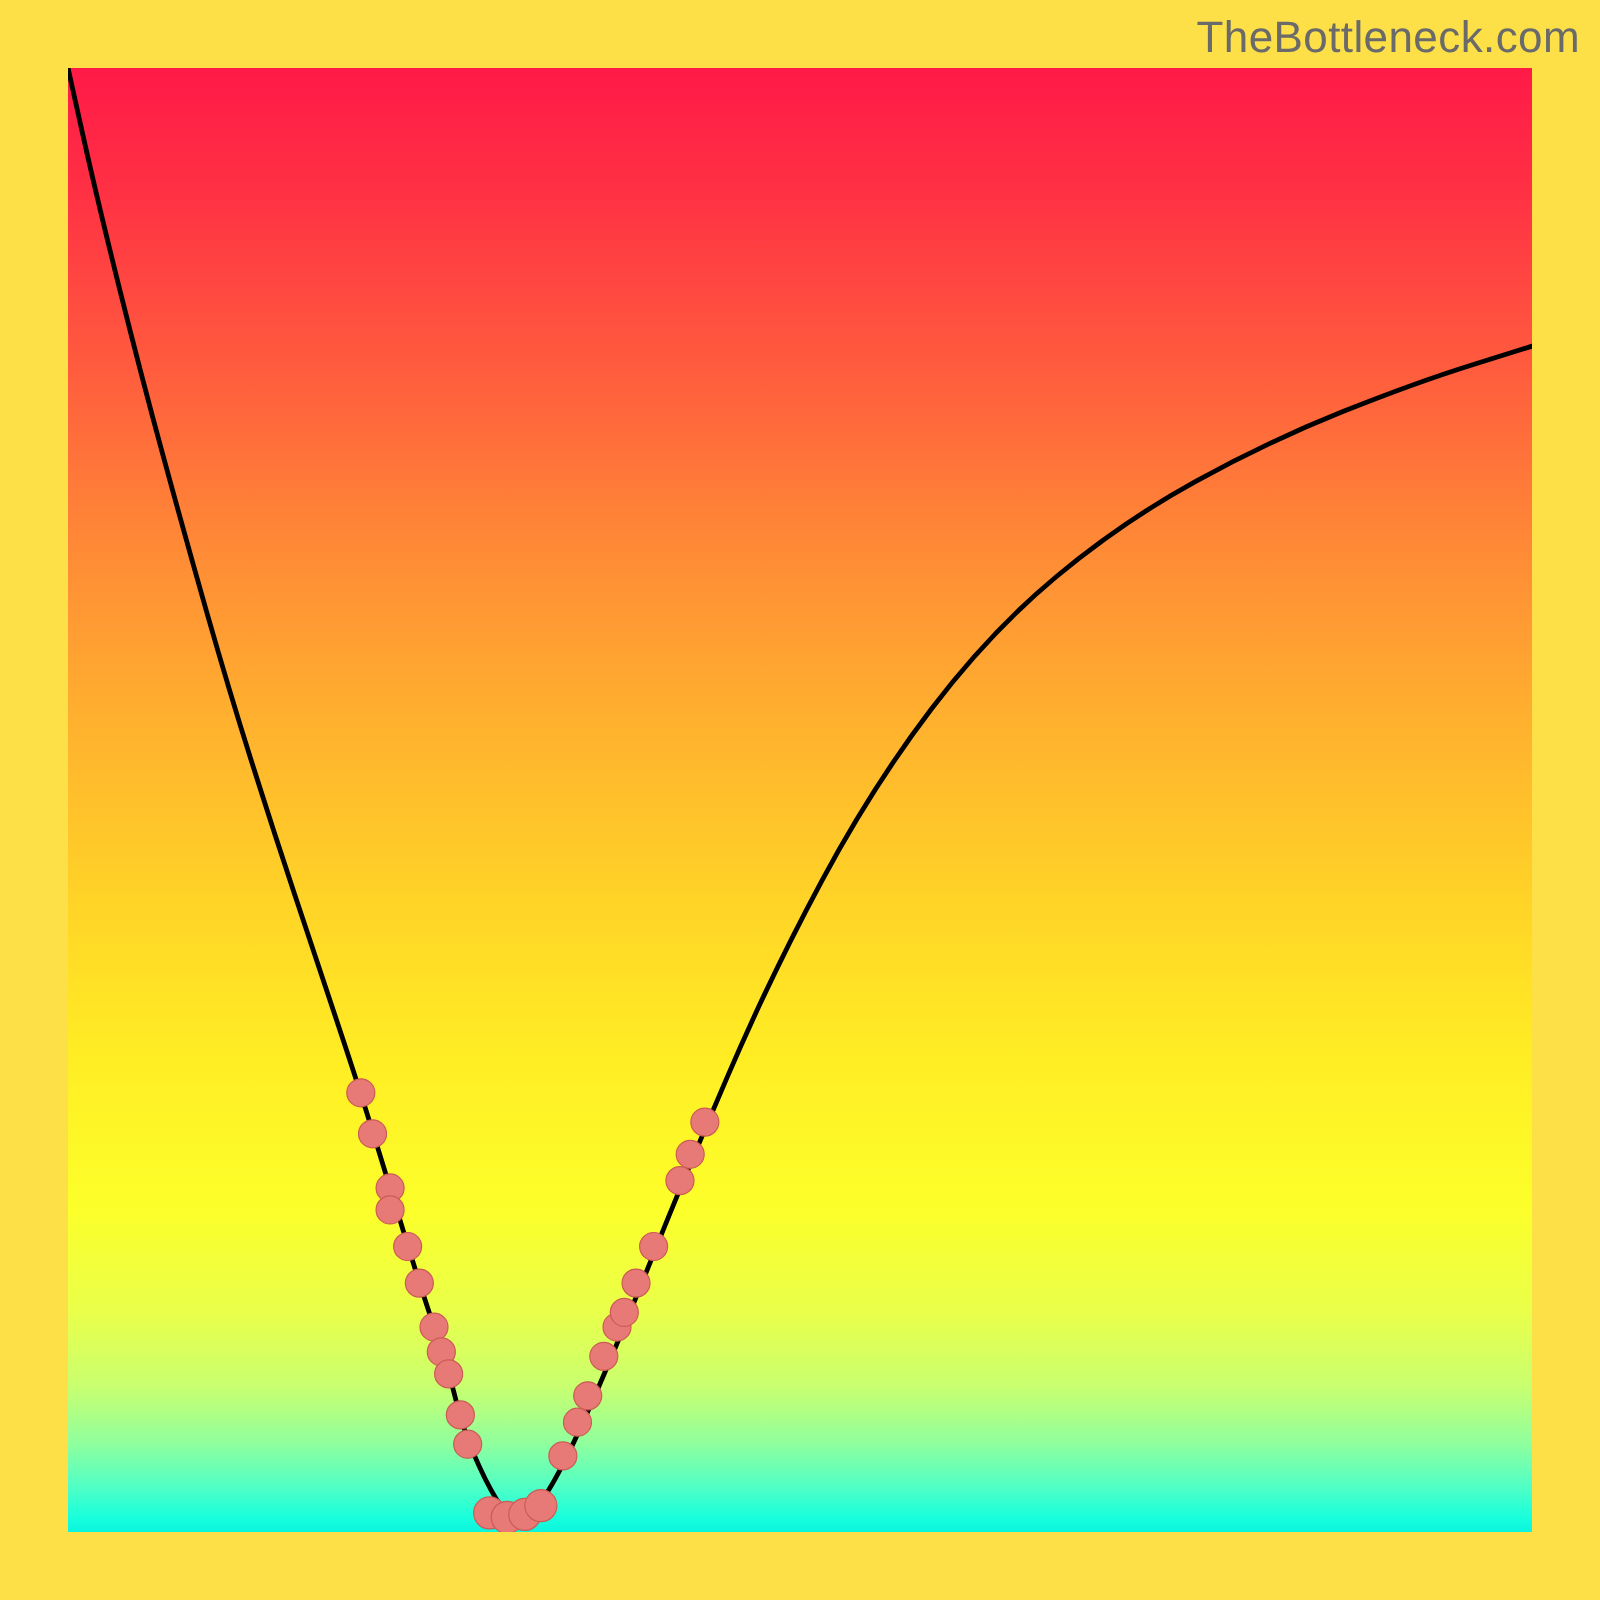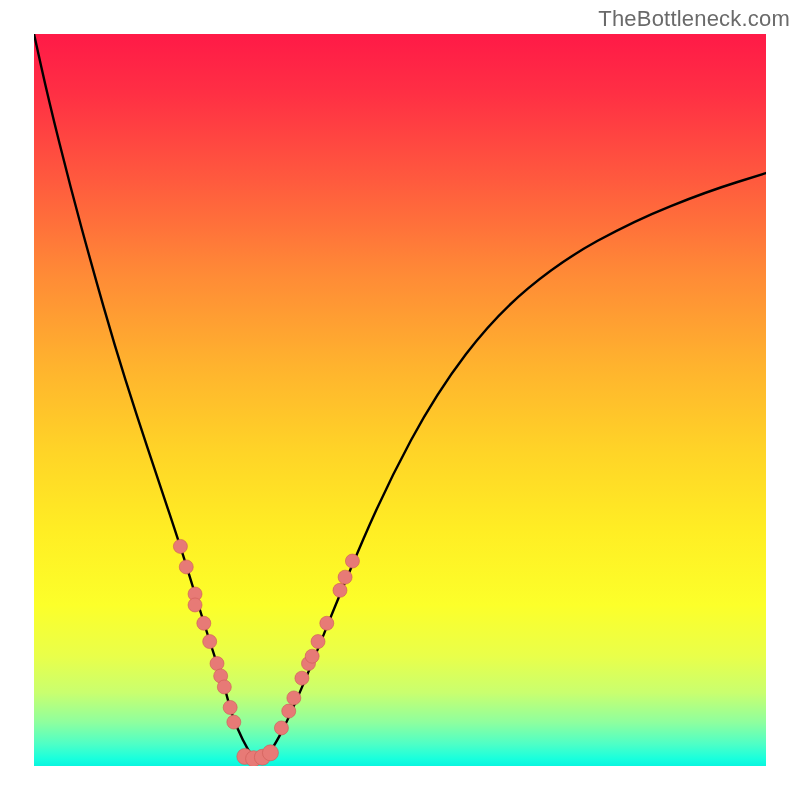--- a/index.html
+++ b/index.html
@@ -10,21 +10,21 @@
     overflow: hidden;
     background: #000;
     font-family: Arial, Helvetica, sans-serif;
   }
   .frame {
     position: absolute;
     left: 0;
     top: 0;
     width: 800px;
     height: 800px;
-    background: #ffffff;
+    background: #fde047;
   }
   .plot-area {
     position: absolute;
     left: 34px;
     top: 34px;
     width: 732px;
     height: 732px;
     overflow: hidden;
   }
   .gradient {

